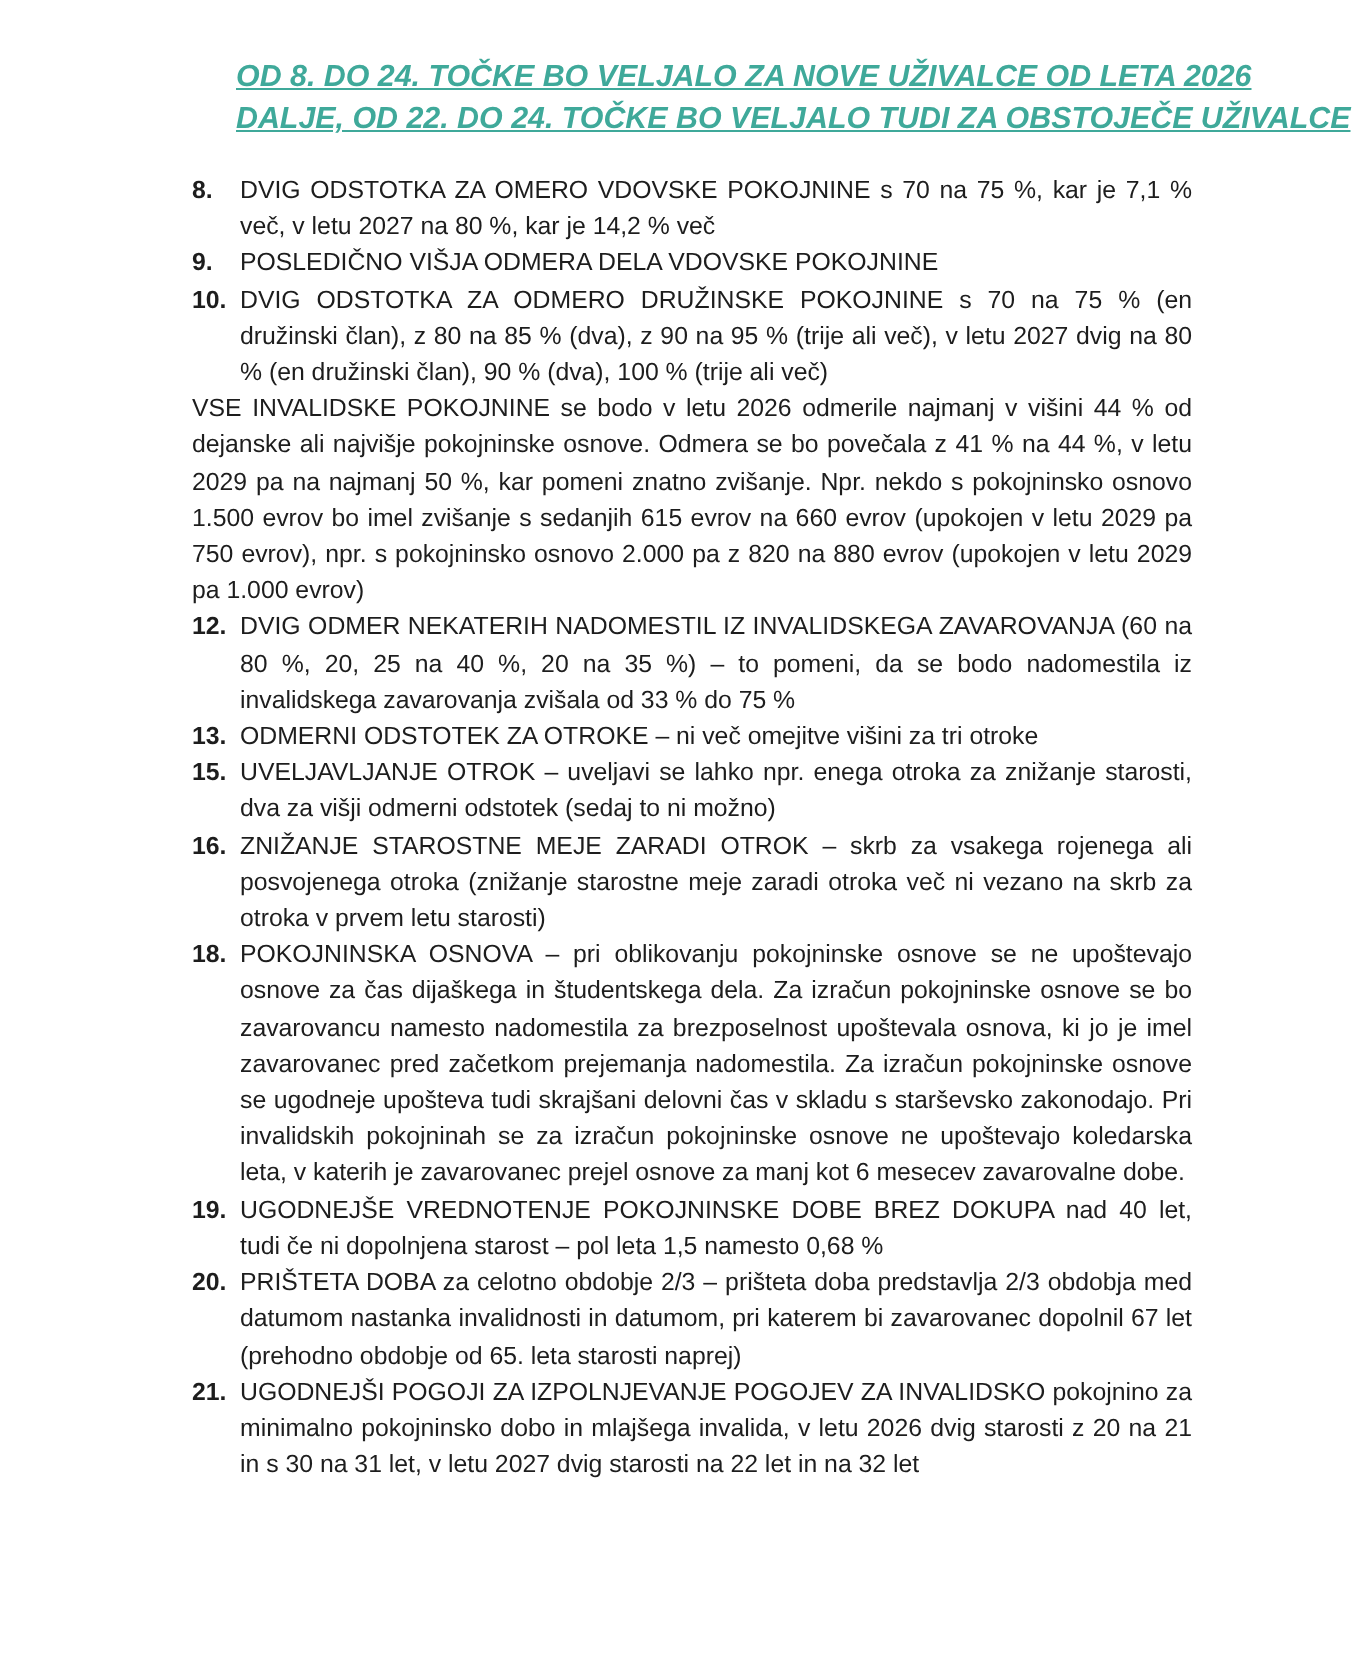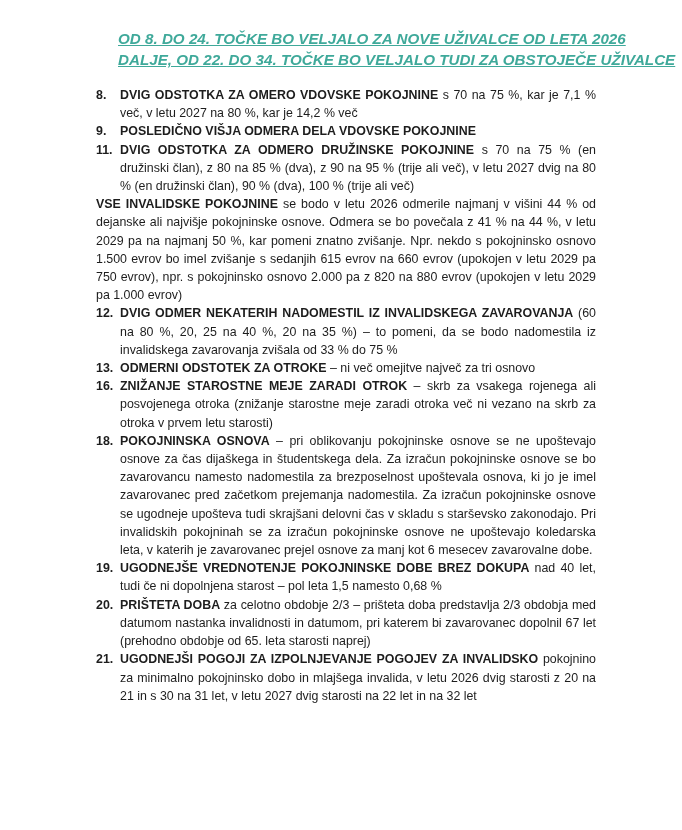--- a/index.html
+++ b/index.html
@@ -4,54 +4,58 @@
   <style>
     html, body { margin: 0; padding: 0; background: #ffffff; }
     body { width: 682px; height: 830px; overflow: hidden; position: relative; font-family: "Liberation Sans", "DejaVu Sans", sans-serif; color: #1a1a1a; }
     .page { position: absolute; left: 0; top: 0; width: 682px; height: 830px; background: #fff; }
     .heading { position: absolute; left: 118px; top: 28px; width: 478px; font-family: "Liberation Sans", sans-serif; font-weight: bold; font-style: italic; font-size: 15.2px; line-height: 21px; color: #3fa99a; text-decoration: underline; text-decoration-color: #3fa99a; text-align: justify; text-align-last: justify; letter-spacing: 0px; }
     .heading .line { display: block; white-space: nowrap; }
     .list { position: absolute; left: 96px; top: 86px; width: 500px; font-size: 12.4px; line-height: 18.2px; color: #1d1d1d; }
     .item { display: flex; }
     .num { width: 24px; flex: none; font-weight: bold; }
     .body { flex: 1; text-align: justify; }
-    .b { font-weight: bold; }
+    .b { font-weight: normal; }
   </style>
 </head>
 <body>
 
 <div class="page">
   <div class="heading">
     <span class="line">OD 8. DO 24. TOČKE BO VELJALO ZA NOVE UŽIVALCE OD LETA 2026</span>
-    <span class="line">DALJE, OD 22. DO 34. TOČKE BO VELJALO TUDI ZA OBSTOJEČE UŽIVALCE</span>
+    <span class="line">DALJE, OD 22. DO 24. TOČKE BO VELJALO TUDI ZA OBSTOJEČE UŽIVALCE</span>
   </div>
 
   <div class="list">
     <div class="item">
       <span class="num">8.</span>
       <span class="body"><span class="b">DVIG ODSTOTKA ZA OMERO VDOVSKE POKOJNINE</span><span> s 70 na 75 %, kar je 7,1 % več, v letu 2027 na 80 %, kar je 14,2 % več</span></span>
     </div>
     <div class="item">
       <span class="num">9.</span>
       <span class="body"><span class="b">POSLEDIČNO VIŠJA ODMERA DELA VDOVSKE POKOJNINE</span><span></span></span>
     </div>
     <div class="item">
-      <span class="num">11.</span>
+      <span class="num">10.</span>
       <span class="body"><span class="b">DVIG ODSTOTKA ZA ODMERO DRUŽINSKE POKOJNINE</span><span> s 70 na 75 % (en družinski član), z 80 na 85 % (dva), z 90 na 95 % (trije ali več), v letu 2027 dvig na 80 % (en družinski član), 90 % (dva), 100 % (trije ali več)</span></span>
     </div>
     <div class="item">
       <span class="body"><span class="b">VSE INVALIDSKE POKOJNINE</span><span> se bodo v letu 2026 odmerile najmanj v višini 44 % od dejanske ali najvišje pokojninske osnove. Odmera se bo povečala z 41 % na 44 %, v letu 2029 pa na najmanj 50 %, kar pomeni znatno zvišanje. Npr. nekdo s pokojninsko osnovo 1.500 evrov bo imel zvišanje s sedanjih 615 evrov na 660 evrov (upokojen v letu 2029 pa 750 evrov), npr. s pokojninsko osnovo 2.000 pa z 820 na 880 evrov (upokojen v letu 2029 pa 1.000 evrov)</span></span>
     </div>
     <div class="item">
       <span class="num">12.</span>
       <span class="body"><span class="b">DVIG ODMER NEKATERIH NADOMESTIL IZ INVALIDSKEGA ZAVAROVANJA</span><span> (60 na 80 %, 20, 25 na 40 %, 20 na 35 %) – to pomeni, da se bodo nadomestila iz invalidskega zavarovanja zvišala od 33 % do 75 %</span></span>
     </div>
     <div class="item">
       <span class="num">13.</span>
-      <span class="body"><span class="b">ODMERNI ODSTOTEK ZA OTROKE</span><span> – ni več omejitve največ za tri osnovo</span></span>
+      <span class="body"><span class="b">ODMERNI ODSTOTEK ZA OTROKE</span><span> – ni več omejitve višini za tri otroke</span></span>
+    </div>
+    <div class="item">
+      <span class="num">15.</span>
+      <span class="body"><span class="b">UVELJAVLJANJE OTROK</span><span>  – uveljavi se lahko npr. enega otroka za znižanje starosti, dva za višji odmerni odstotek (sedaj to ni možno)</span></span>
     </div>
     <div class="item">
       <span class="num">16.</span>
       <span class="body"><span class="b">ZNIŽANJE STAROSTNE MEJE ZARADI OTROK</span><span> – skrb za vsakega rojenega ali posvojenega otroka (znižanje starostne meje zaradi otroka več ni vezano na skrb za otroka v prvem letu starosti)</span></span>
     </div>
     <div class="item">
       <span class="num">18.</span>
       <span class="body"><span class="b">POKOJNINSKA OSNOVA</span><span> – pri oblikovanju pokojninske osnove se ne upoštevajo osnove za čas dijaškega in študentskega dela. Za izračun pokojninske osnove se bo zavarovancu namesto nadomestila za brezposelnost upoštevala osnova, ki jo je imel zavarovanec pred začetkom prejemanja nadomestila. Za izračun pokojninske osnove se ugodneje upošteva tudi skrajšani delovni čas v skladu s starševsko zakonodajo. Pri invalidskih pokojninah se za izračun pokojninske osnove ne upoštevajo koledarska leta, v katerih je zavarovanec  prejel osnove za manj kot 6 mesecev zavarovalne dobe.</span></span>
     </div>
     <div class="item">

